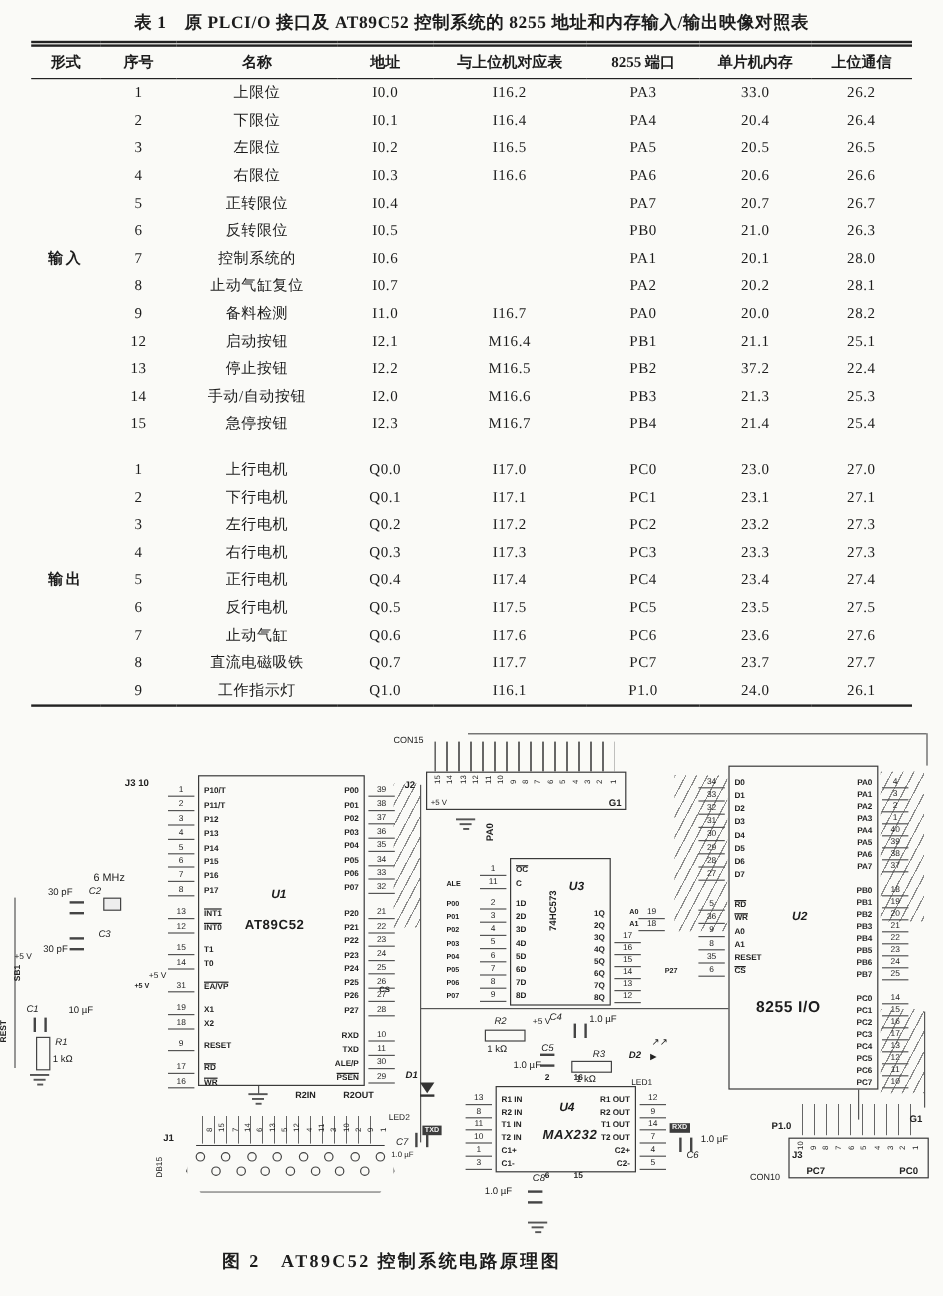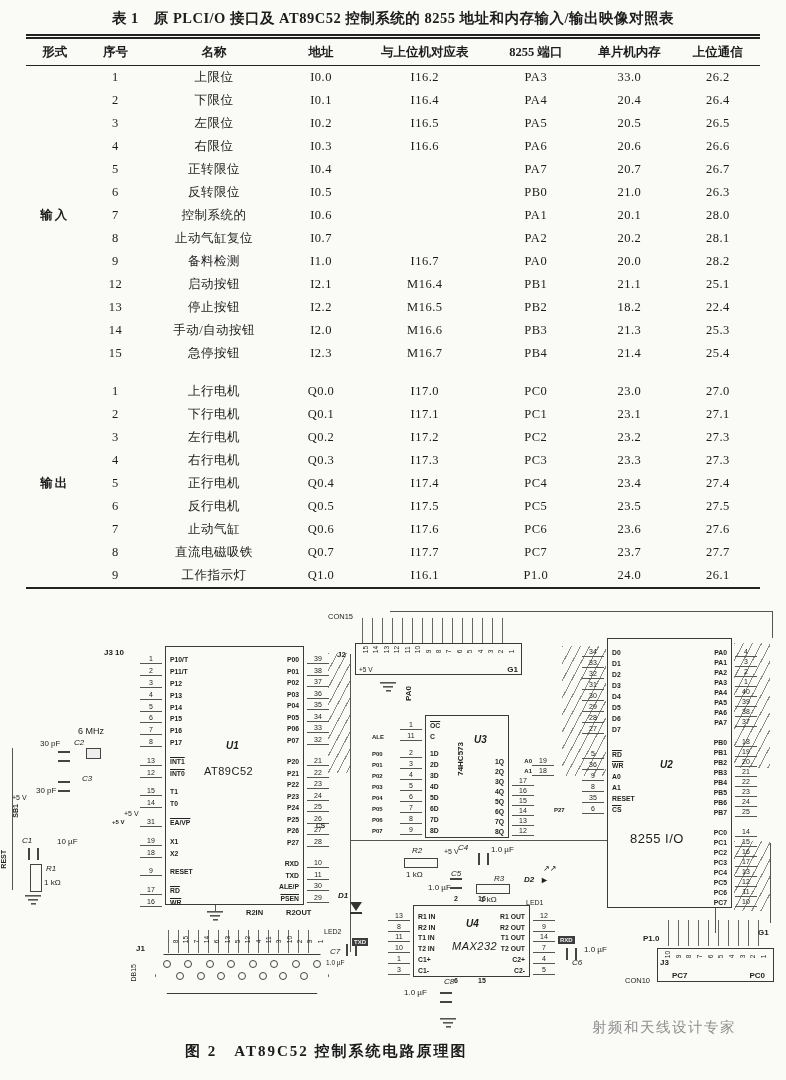--- a/index.html
+++ b/index.html
@@ -26,21 +26,21 @@
   .pins{position:absolute;left:0;right:0}
   .pin-row{position:relative;display:flex;align-items:center}
   .pin-row.L{justify-content:flex-start;padding-left:4px}
   .pin-row.R{justify-content:flex-end;padding-right:4px}
   .pin-label{font-size:6.8px;font-weight:bold;color:#222;white-space:nowrap}
   .pin-label.ovl{text-decoration:overline}
   .pin-num{position:absolute;font-size:7px;width:22px;text-align:center;
            border-bottom:1px solid #555;line-height:8px;background:transparent}
   .pin-extra{position:absolute;font-size:6px;font-weight:bold;white-space:nowrap}
   .ic-ref{position:absolute;font-size:10px;font-weight:bold;font-style:italic}
-  .ic-part{position:absolute;font-size:11px;font-weight:normal;letter-spacing:.5px}
+  .ic-part{position:absolute;font-size:11px;font-weight:bold;letter-spacing:.5px}
   .vpart{position:absolute;writing-mode:vertical-rl;transform:rotate(180deg);
          font-size:8px;font-weight:bold}
   .lab{position:absolute;font-size:8px;white-space:nowrap;color:#222}
   .lab.i{font-style:italic}
   .lab.b{font-weight:bold}
   .lab.s{font-size:6.5px}
   .lab.v{writing-mode:vertical-rl;transform:rotate(180deg)}
   .lab.tag{background:#3c3c3c;color:#f2f2f2;font-size:6px;font-weight:bold;
            padding:0 2px;line-height:8px}
   .wh{position:absolute;height:1.2px;background:#555}
@@ -193,21 +193,21 @@
         <td>PB1</td>
         <td>21.1</td>
         <td>25.1</td>
       </tr>
       <tr>
         <td>13</td>
         <td>停止按钮</td>
         <td>I2.2</td>
         <td>M16.5</td>
         <td>PB2</td>
-        <td>18.2</td>
+        <td>37.2</td>
         <td>22.4</td>
       </tr>
       <tr>
         <td>14</td>
         <td>手动/自动按钮</td>
         <td>I2.0</td>
         <td>M16.6</td>
         <td>PB3</td>
         <td>21.3</td>
         <td>25.3</td>
@@ -954,14 +954,13 @@
   <div class="lab" style="left:584px;top:347px">1.0 µF</div>
   <div class="capv" style="left:566px;top:350px"></div>
   <div class="lab b" style="left:246px;top:310px;font-size:7.5px">R2IN</div>
   <div class="lab b" style="left:286px;top:310px;font-size:7.5px">R2OUT</div>
 
 </div>
 
 <div class="fig-caption">图 2　AT89C52 控制系统电路原理图</div>
 
 <div class="wm">
-  <div class="wm-tag" id="wm-tag" style="color: rgb(143, 143, 143);">射频和天线设计专家</div>
 </div>
 
 </body></html>

